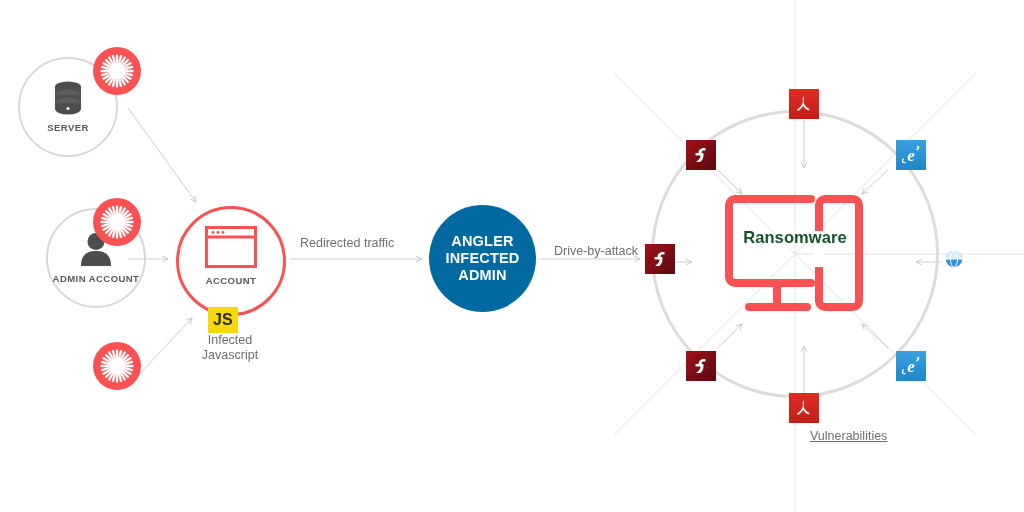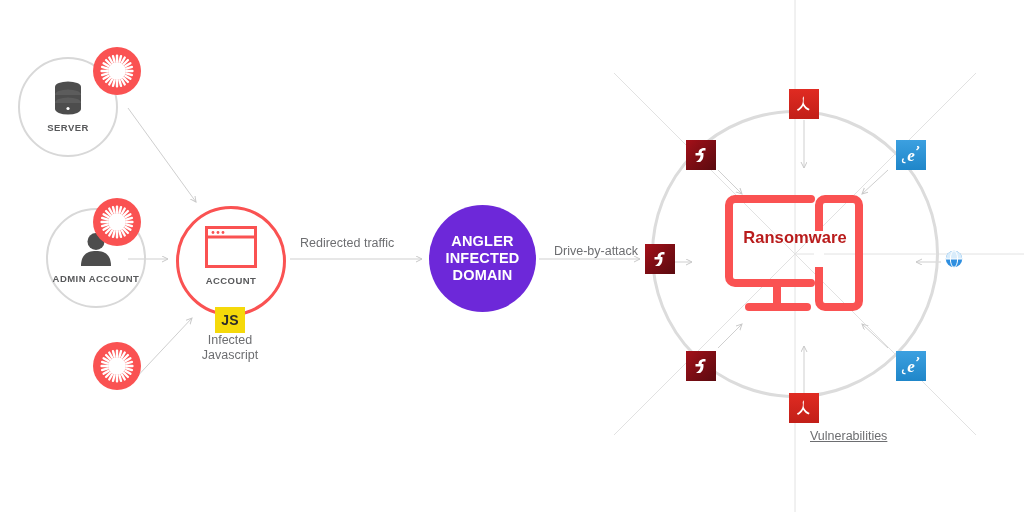--- a/index.html
+++ b/index.html
@@ -35,54 +35,54 @@
   #website-node{position:absolute;left:176px;top:206px;width:110px;height:110px;}
   #website-node .ring-red{
     position:absolute;left:0;top:0;width:110px;height:110px;
     border:3px solid #fa5252;border-radius:50%;box-sizing:border-box;
   }
   #website-node .caption{
     position:absolute;left:-15px;top:69px;width:140px;text-align:center;
     font-size:9.5px;font-weight:bold;letter-spacing:.45px;color:#58595b;
   }
   #js-badge{
-    position:absolute;left:215px;top:307px;width:30px;height:26px;
+    position:absolute;left:208px;top:307px;width:30px;height:26px;
     background:#f5d90a;display:flex;align-items:center;justify-content:center;
-    font-size:14px;font-weight:bold;color:#2b2b2b;letter-spacing:.3px;
+    font-size:16px;font-weight:bold;color:#2b2b2b;letter-spacing:.3px;
   }
   #js-caption{
     position:absolute;left:165px;top:333px;width:130px;text-align:center;
     font-size:12.5px;line-height:15px;color:#6d6e71;font-weight:400;
   }
 
   
   #angler{
     position:absolute;left:429px;top:205px;width:107px;height:107px;border-radius:50%;
-    background:#6d28d9;display:flex;align-items:center;justify-content:center;
+    background:#0369a1;display:flex;align-items:center;justify-content:center;
     text-align:center;
   }
   #angler .txt{
     color:#fff;font-size:14.5px;font-weight:bold;line-height:17px;letter-spacing:.2px;
   }
 
   
   .edge-label{position:absolute;font-size:12.5px;color:#6d6e71;white-space:nowrap;}
   #lbl-redirect{left:300px;top:236px;}
   #lbl-driveby{left:554px;top:244px;}
   #lbl-vuln{left:810px;top:429px;text-decoration:underline;}
 
   
   #rw-circle{
     position:absolute;left:651px;top:110px;width:288px;height:288px;
     border:3px solid #dcdcdc;border-radius:50%;box-sizing:border-box;
   }
   #rw-icon{position:absolute;left:725px;top:185px;width:140px;height:130px;}
   #rw-label{
     position:absolute;left:725px;top:228px;width:140px;text-align:center;
-    font-size:16.5px;font-weight:bold;color:#b91c1c;letter-spacing:.1px;
+    font-size:16.5px;font-weight:bold;color:#14532d;letter-spacing:.1px;
   }
 
   
   .vuln{
     position:absolute;width:30px;height:30px;
     display:flex;align-items:center;justify-content:center;
   }
   .vuln.flash{background:linear-gradient(135deg,#a51019 0%,#7d0d14 50%,#5a0a0f 100%);}
   .vuln.pdf{background:linear-gradient(180deg,#e02b22 0%,#c21f18 100%);}
   .vuln.ie{background:linear-gradient(180deg,#3ca0e0 0%,#1f86c9 100%);}
@@ -283,21 +283,21 @@
   <div id="js-badge">JS</div>
   <div id="js-caption">
     <span>Infected</span><br>
     <span>Javascript</span>
   </div>
 
   <div id="angler">
     <div class="txt">
       <span>ANGLER</span><br>
       <span>INFECTED</span><br>
-      <span>DOMAIN</span>
+      <span>ADMIN</span>
     </div>
   </div>
 
   <div class="edge-label" id="lbl-redirect">Redirected traffic</div>
   <div class="edge-label" id="lbl-driveby">Drive-by-attack</div>
   <div class="edge-label" id="lbl-vuln">Vulnerabilities</div>
 
   <div id="rw-icon">
     <svg width="140" height="130" viewBox="0 0 140 130">
 

